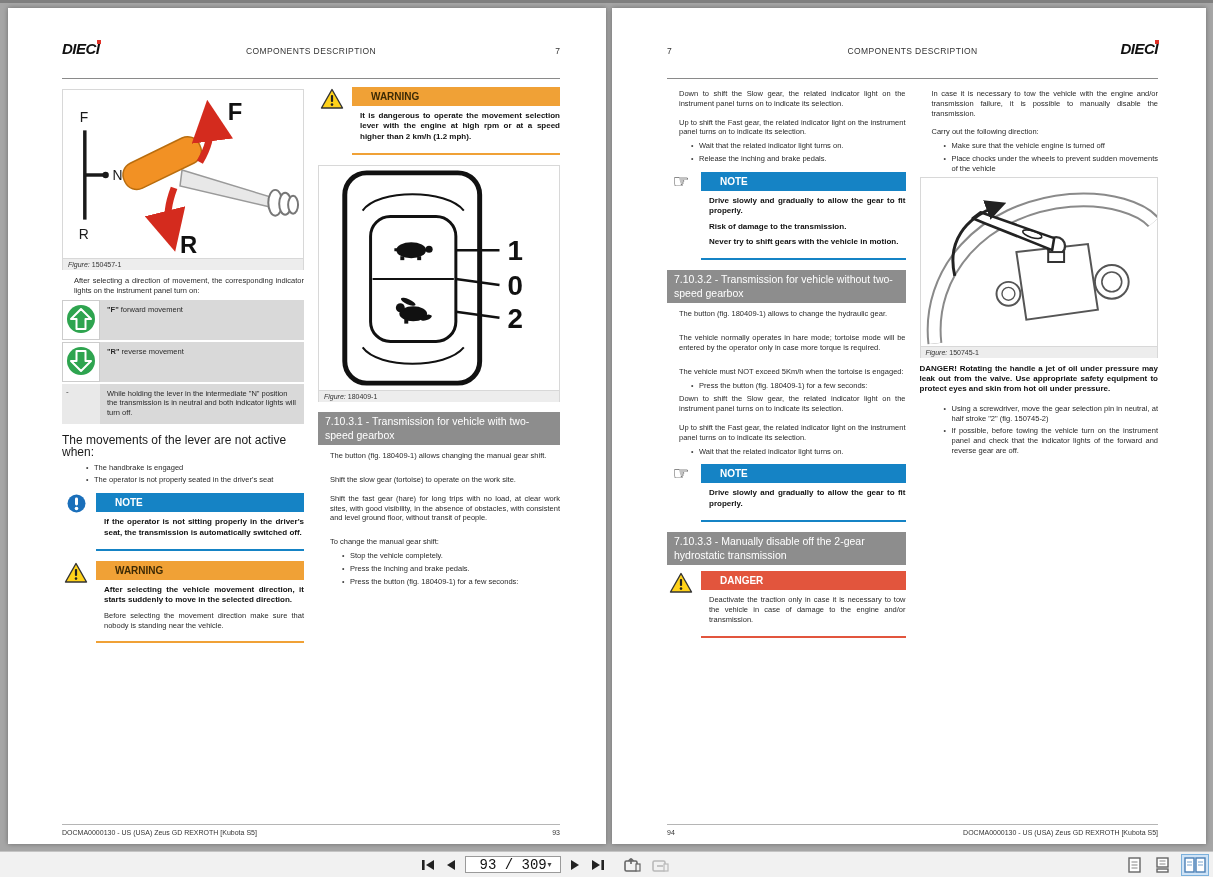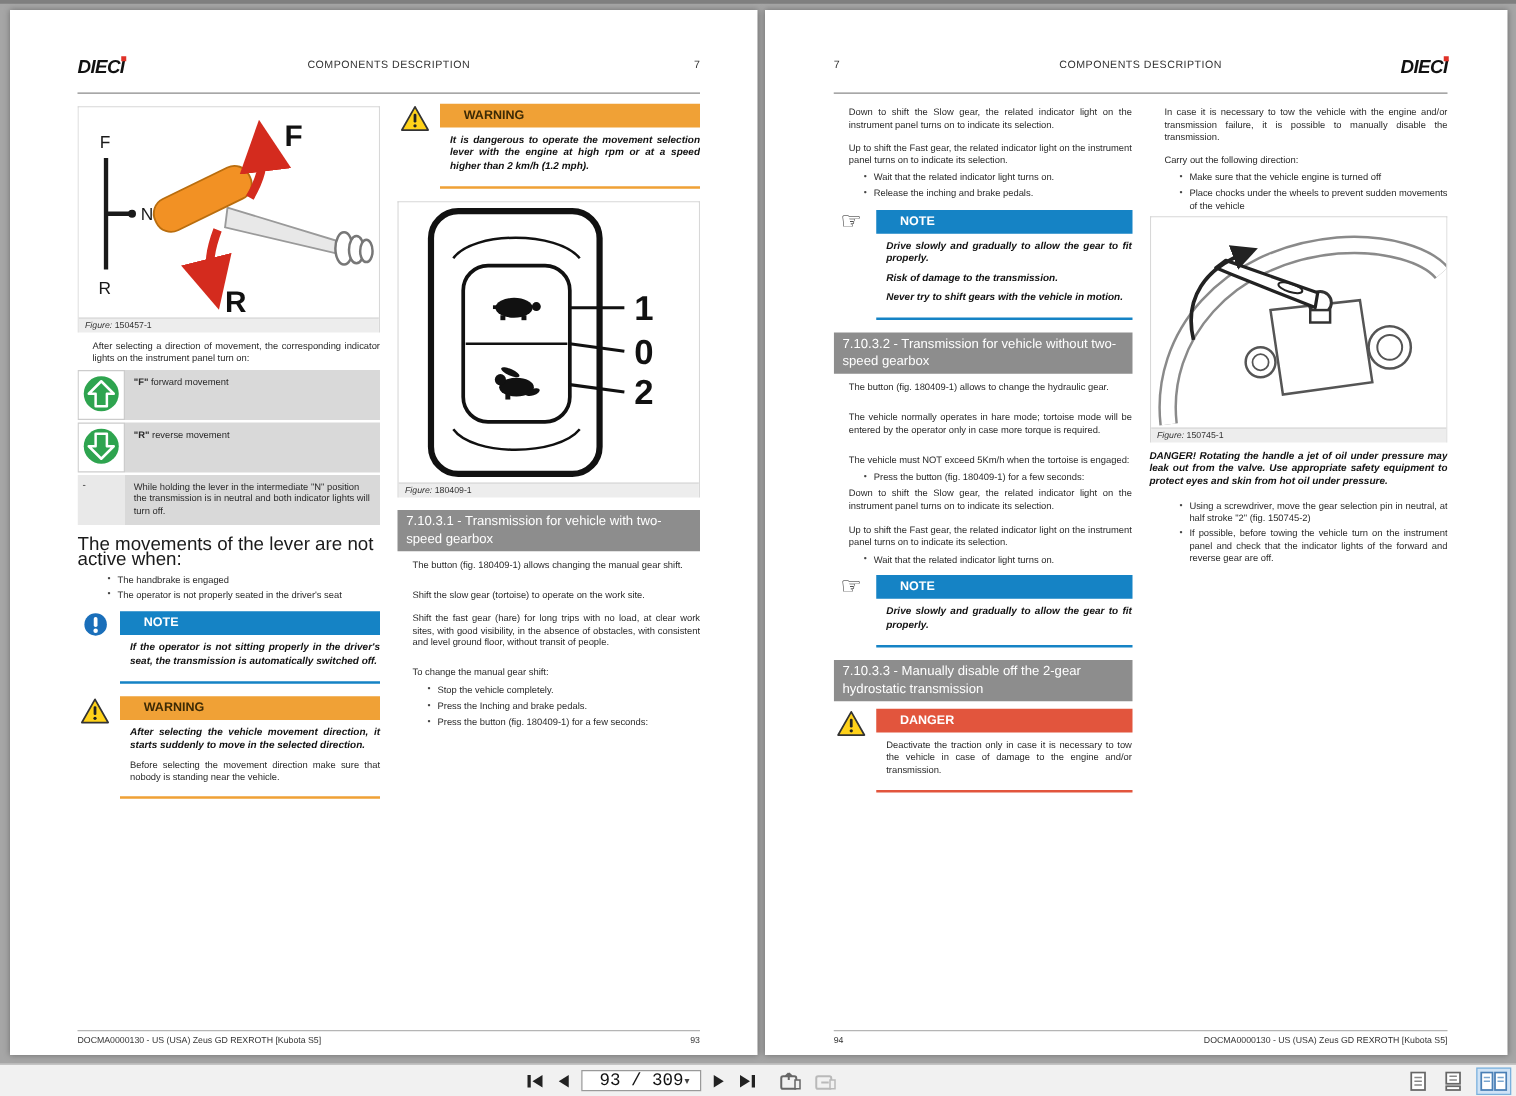--- a/index.html
+++ b/index.html
@@ -2,35 +2,35 @@
 <html><head>
 <meta charset="utf-8">
 <style>
   html,body{margin:0;padding:0;}
   body{width:1213px;height:877px;background:#a6a6a6;font-family:"Liberation Sans",sans-serif;position:relative;overflow:hidden;color:#222;}
   .top-edge{position:absolute;left:0;top:0;width:100%;height:3px;background:#7f7f7f;}
   .page{position:absolute;top:8px;height:836px;background:#fff;box-shadow:0 0 5px rgba(0,0,0,.35);box-sizing:border-box;display:flex;flex-direction:column;overflow:hidden;}
   .page-left{left:8px;width:598px;padding:26px 46px 8px 54px;}
   .page-right{left:612px;width:594px;padding:26px 48px 8px 55px;}
   
-  .phead{display:flex;border-bottom:1px solid #8a8a8a;padding-bottom:6px;position:relative;height:22px;flex:0 0 auto;margin-top:12px;}
+  .phead{display:flex;align-items:flex-end;border-bottom:1px solid #8a8a8a;padding-bottom:22px;position:relative;height:22px;flex:0 0 auto;}
   .phead .ptitle{position:absolute;left:0;right:0;text-align:center;font-size:8.5px;letter-spacing:.4px;color:#333;}
   .phead .pnum{font-size:8.5px;color:#333;}
   .logo{font-size:15px;font-weight:bold;font-style:italic;letter-spacing:-.5px;color:#111;position:relative;line-height:1;}
   .logo .logo-dot{position:absolute;right:-1px;top:-1px;width:4px;height:4px;background:#e03127;}
   .spacer{flex:1;}
   .pfoot{flex:0 0 auto;border-top:1px solid #b5b5b5;display:flex;justify-content:space-between;padding-top:4px;font-size:7px;color:#333;}
   .pbody{flex:1;display:flex;gap:14px;padding-top:8px;overflow:hidden;}
   .col{flex:1;min-width:0;}
   
   p{margin:0;}
   .p{font-size:7.5px;line-height:9.8px;text-align:justify;margin:4px 0 4px 12px;color:#2a2a2a;}
   .p0{margin-left:0;}
-  .b{font-weight:bold;font-size:8px;line-height:10.4px;color:#111;font-style:italic;}
-  .subhead{font-size:15px;line-height:12px;color:#1a1a1a;margin:10px 0 5px 0;}
+  .b{font-weight:bold;font-size:8px;line-height:10.4px;color:#111;}
+  .subhead{font-size:12px;line-height:12px;color:#1a1a1a;margin:10px 0 5px 0;}
   .bullet{display:flex;font-size:7.5px;line-height:9.8px;margin:3px 0 3px 24px;text-align:justify;color:#2a2a2a;}
   .bullet .dot{flex:0 0 8px;font-size:7px;color:#444;}
   .mt{margin-top:14px;}
   .mt2{margin-top:9px;}
   
   .sec{background:#8d8d8d;color:#fff;font-size:10.5px;line-height:13.5px;padding:3px 7px;margin:10px 0 6px 0;}
   
   .figbox{margin:0 0 6px 0;border:1px solid #d8d8d8;border-bottom:none;}
   .figimg{background:#fff;display:flex;justify-content:center;align-items:center;}
   .figcap{background:#ededed;font-size:7px;color:#333;padding:2px 5px;border-top:1px solid #d8d8d8;}

